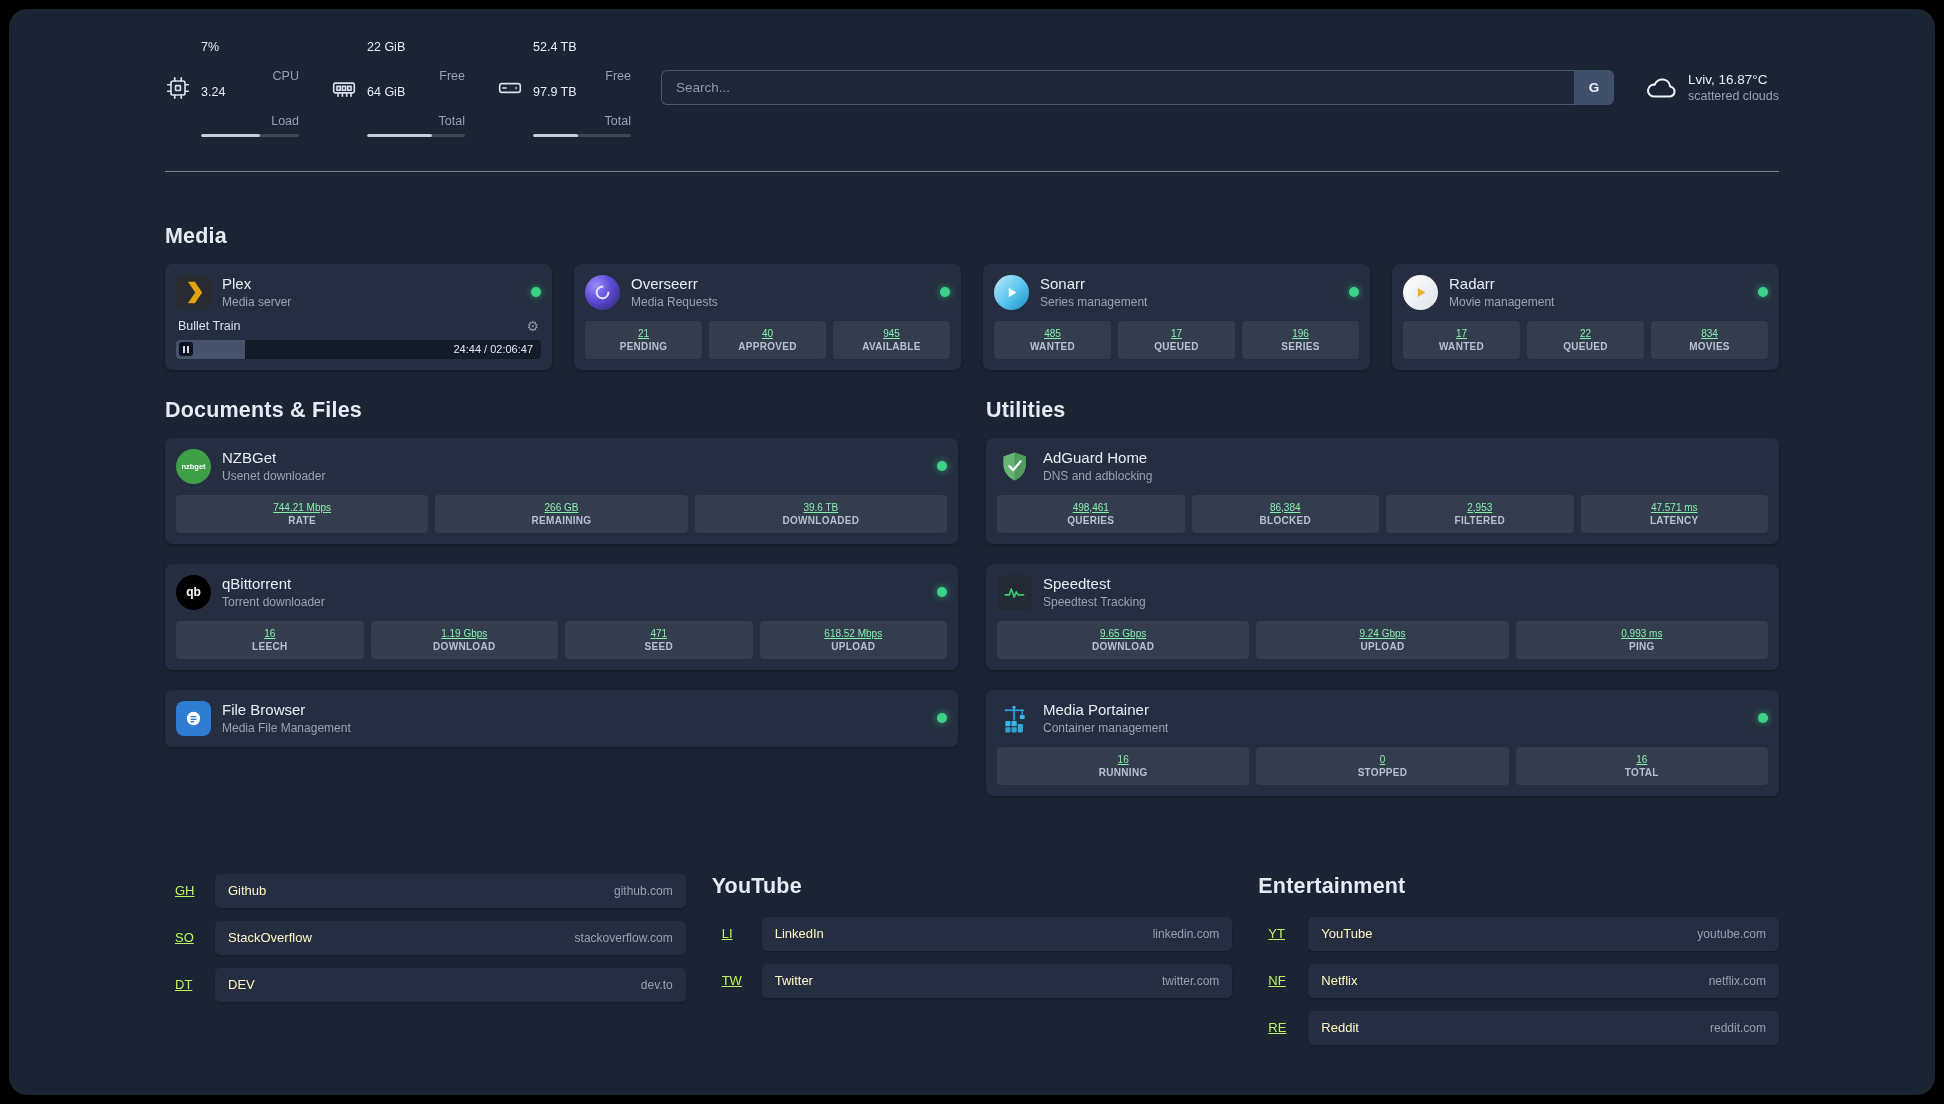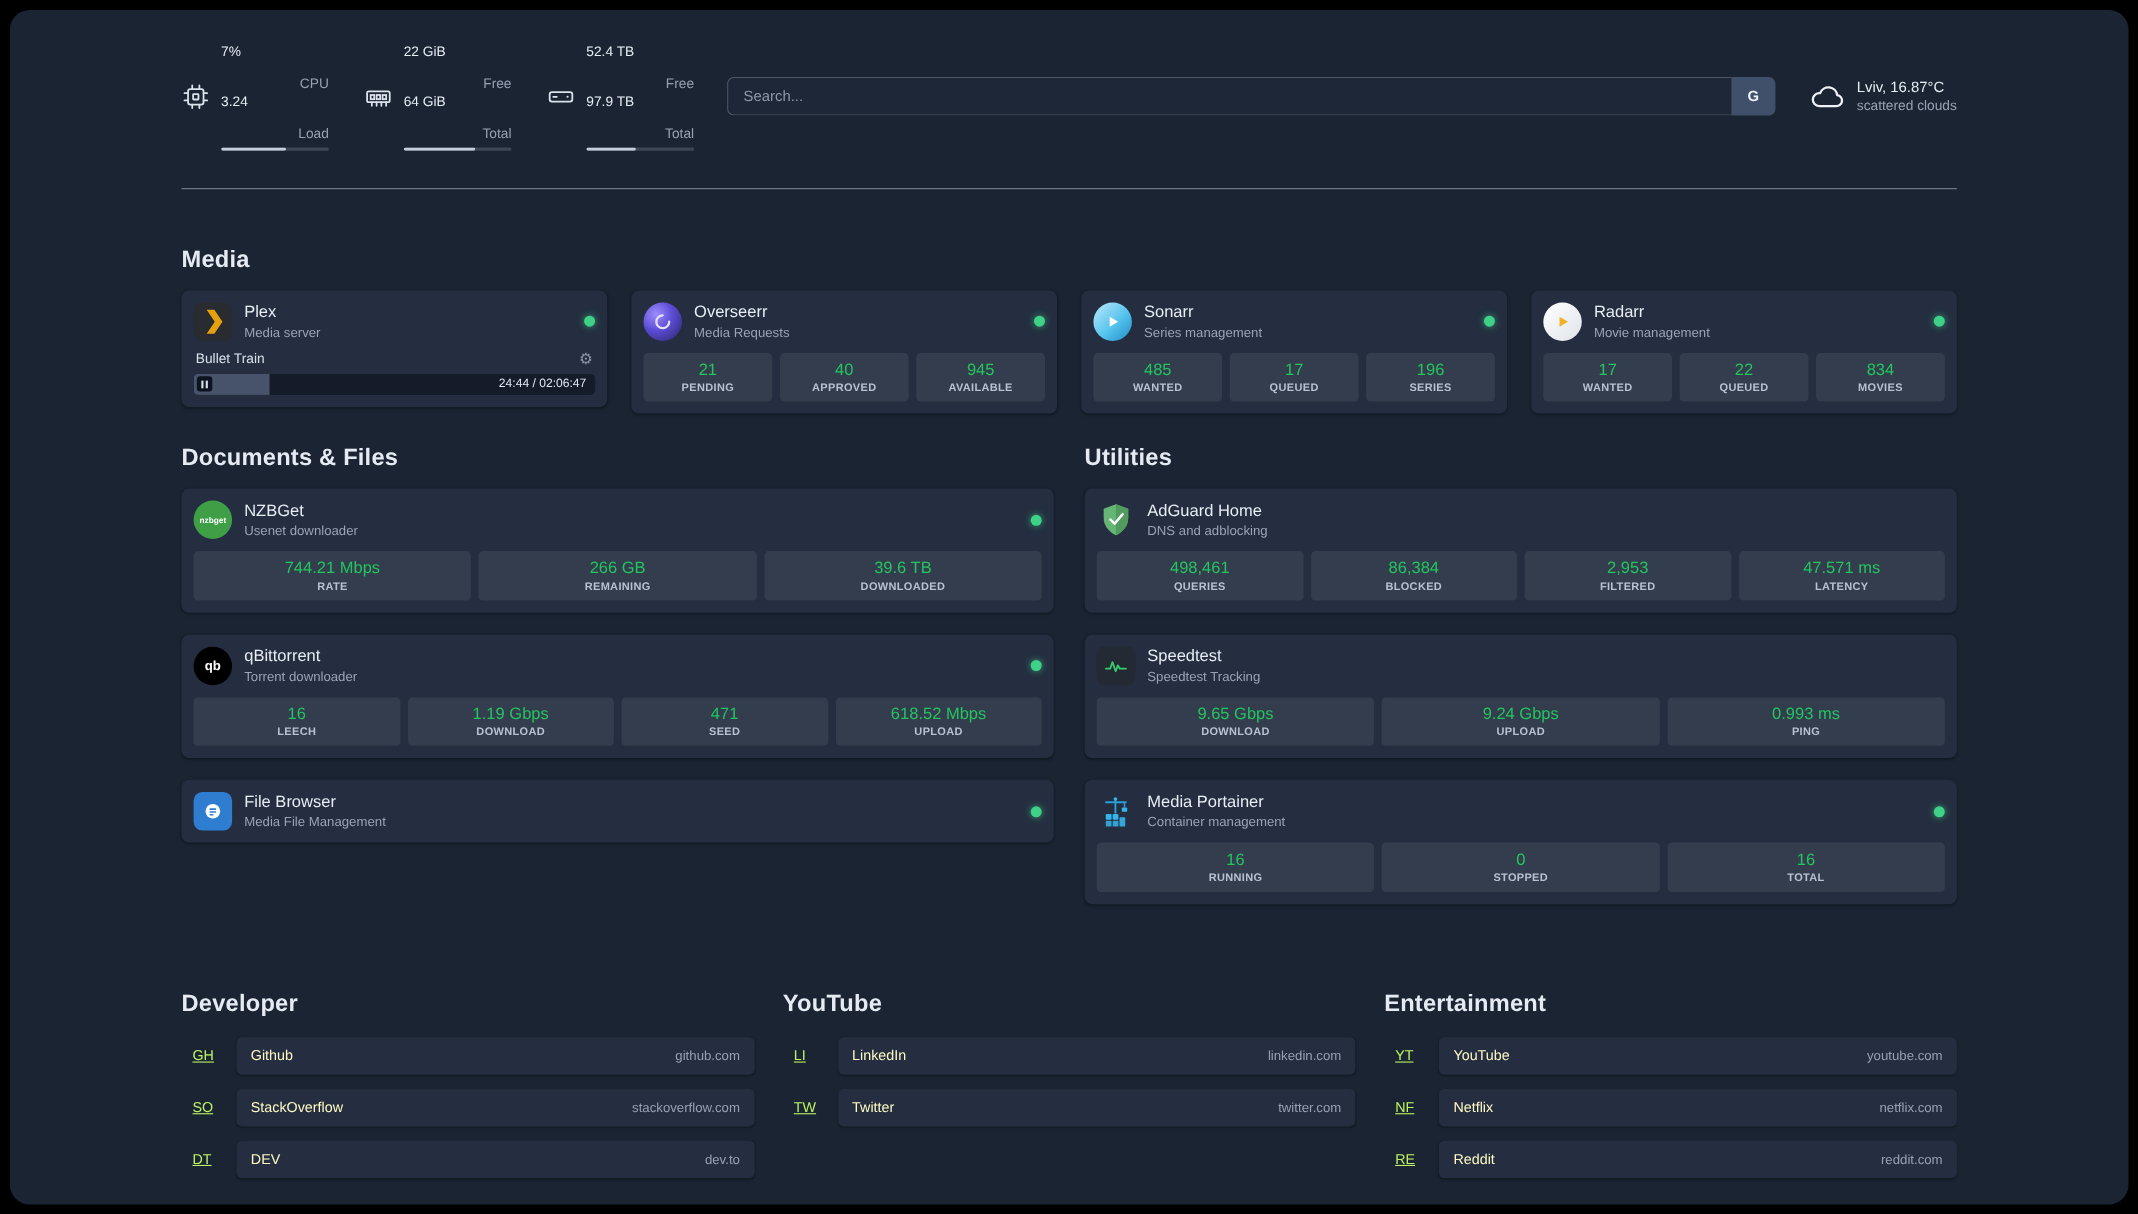--- a/index.html
+++ b/index.html
@@ -42,21 +42,21 @@
   .sicon { width:35px; height:35px; display:inline-flex; align-items:center; justify-content:center; flex:0 0 auto; overflow:hidden; }
   .sicon.round { border-radius:50%; }
   .svc-name { font-size:15px; color:#e8edf4; line-height:1.25; }
   .svc-desc { font-size:12px; color:#98a3b3; margin-top:1px; }
   .dot { margin-left:auto; width:10px; height:10px; border-radius:50%; background:#3ed188; box-shadow:0 0 7px rgba(62,209,136,.7); flex:0 0 auto; }
   .nzb-text { font-size:7.5px; font-weight:700; color:#fff; }
   .qb-text { font-size:12px; font-weight:600; color:#fff; }
 
   .stats { display:flex; gap:7px; margin-top:11px; }
   .stat { flex:1; background:rgba(255,255,255,.075); border-radius:4px; text-align:center; padding:6px 4px 7px 4px; }
-  .stat-value { font-size:15px; color:#22c55e; line-height:1.3; }
+  .stat-value { font-size:10px; color:#86efac; line-height:1.3;text-decoration:underline; }
   .stat-label { font-size:10px; font-weight:700; color:#b7c1d1; letter-spacing:.3px; margin-top:1px; }
 
   .player { margin-top:9px; }
   .player-track { display:flex; align-items:center; font-size:12.5px; color:#d9e0ea; padding:0 2px; }
   .gear { margin-left:auto; color:#8b96a7; font-size:14px; cursor:pointer; line-height:1; }
   .player-bar { margin-top:7px; position:relative; height:19px; background:#151c29; border-radius:4px; overflow:hidden; display:flex; align-items:center; cursor:pointer; }
   .player-fill { position:absolute; left:0; top:0; bottom:0; background:#46536b; }
   .pause-btn { position:relative; z-index:1; margin-left:3px; width:14px; height:14px; background:#0c1320; border-radius:3px; display:inline-flex; align-items:center; justify-content:center; gap:2px; cursor:pointer; }
   .pause-btn i { width:2px; height:7px; background:#d4dbe5; }
   .player-time { position:relative; z-index:1; margin-left:auto; margin-right:8px; font-size:11px; color:#e2e8f1; }
@@ -464,21 +464,20 @@
                 <div class="stat-label">TOTAL</div>
               </div>
             </div>
           </div>
         </div>
       </section>
     </main>
 
   <section id="bookmarks">
       <div class="bm-col">
-        <h2 class="group-title">Developer</h2>
         <div class="bm-row">
           <span class="bm-abbr">GH</span>
           <a class="bm-pill">
             <span class="bm-name">Github</span>
             <span class="bm-url">github.com</span>
           </a>
         </div>
         <div class="bm-row">
           <span class="bm-abbr">SO</span>
           <a class="bm-pill">

